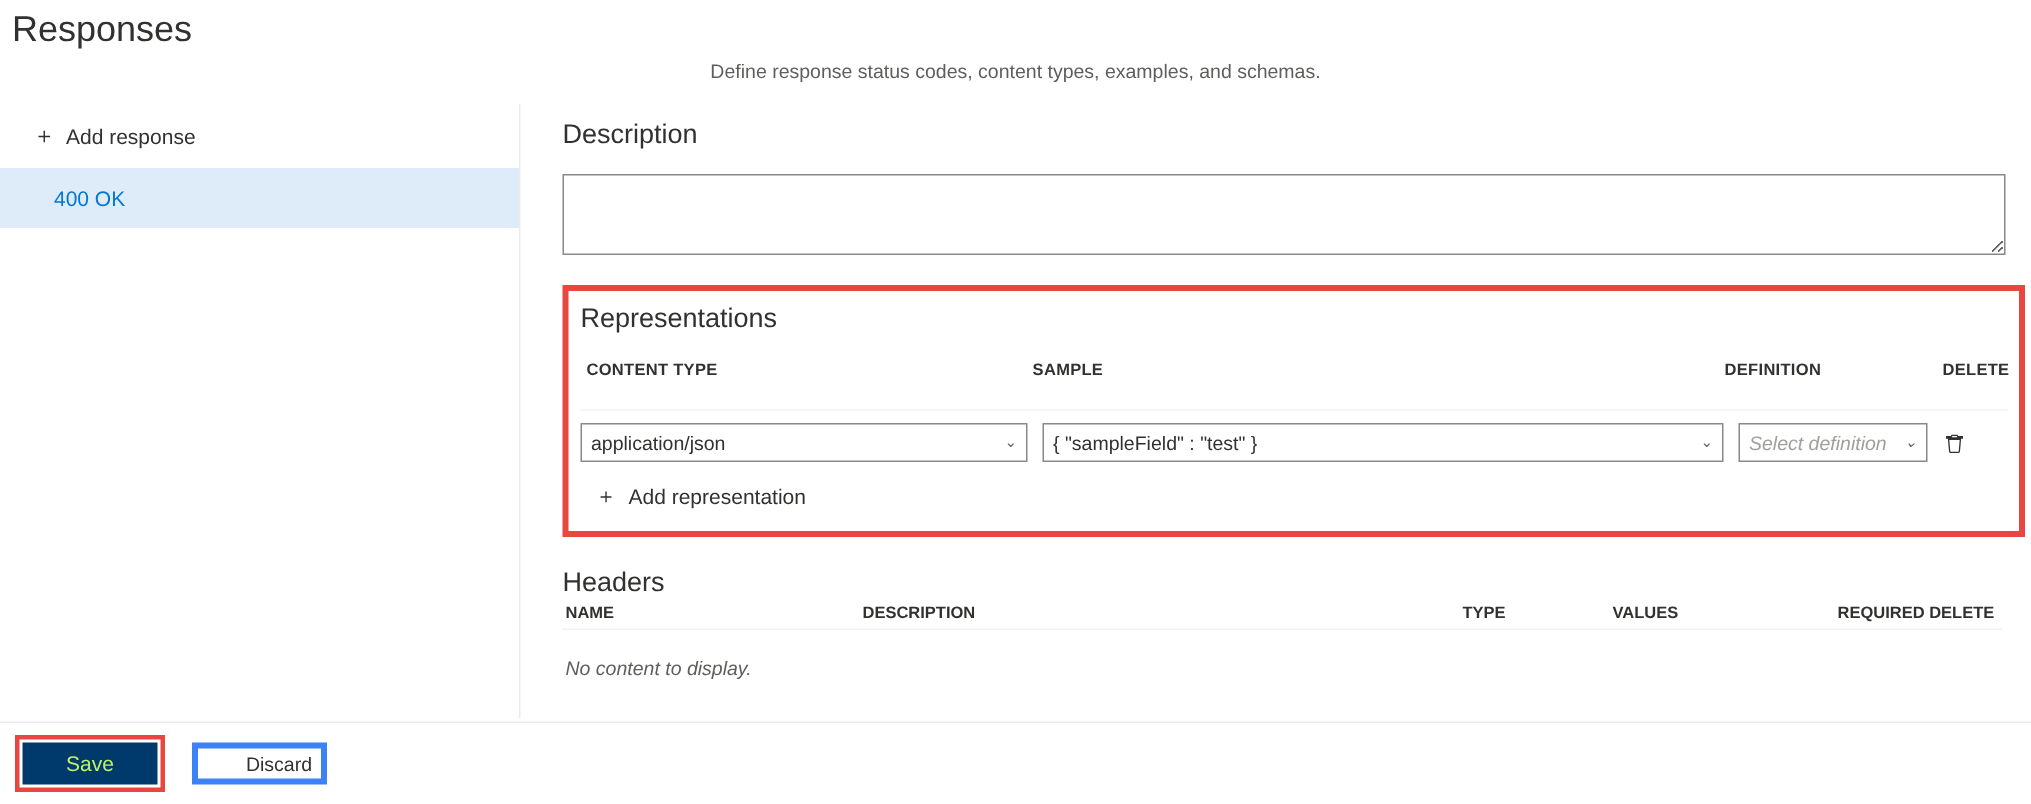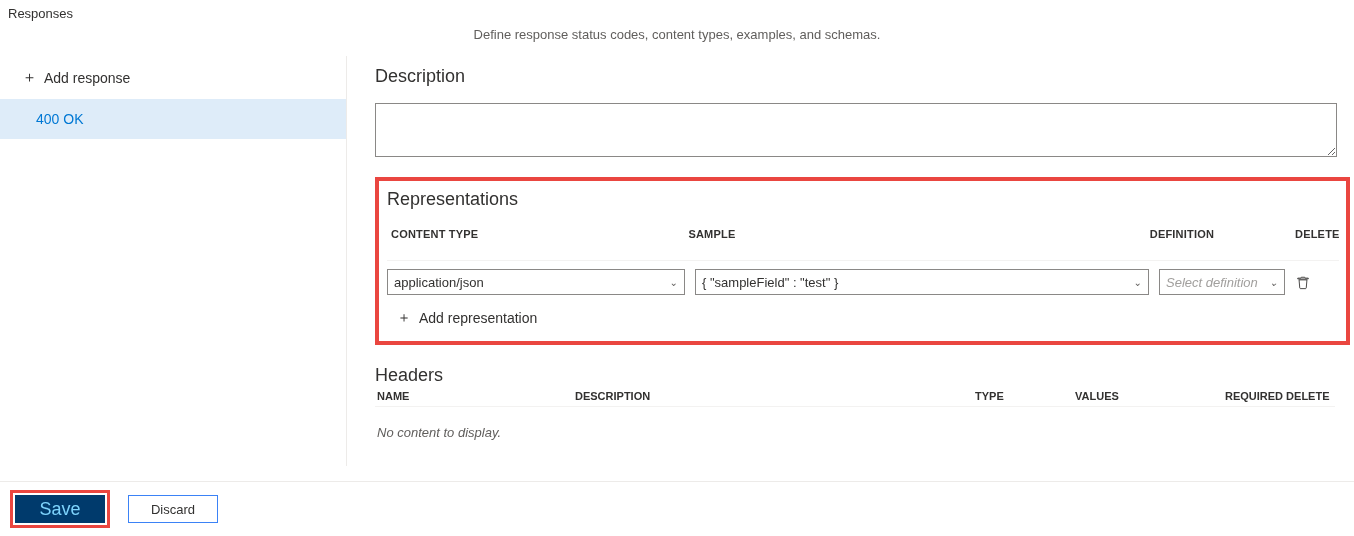--- a/index.html
+++ b/index.html
@@ -12,21 +12,21 @@
     width: 1354px;
     height: 536px;
     overflow: hidden;
   }
   .page {
     position: relative;
     width: 100%;
     height: 100%;
   }
   .heading {
-    font-size: 13px;
+    font-size: 24px;
     font-weight: 400;
     padding: 6px 8px 2px 8px;
     color: #323130;
   }
   .subtext {
     font-size: 13px;
     color: #605e5c;
     padding: 4px 8px 14px 8px;
     text-align: center;
   }
@@ -181,40 +181,41 @@
     width:100%;
     border-top:1px solid #edebe9;
     padding:8px 10px;
     display:flex;
     gap:18px;
     align-items:center;
     background:#fff;
   }
   .save-btn {
     background:#003a6c;
-    color:#7dd3fc;
+    color:#bef264;
     border:none;
     width:90px;
     height:28px;
-    font-size:18px;
+    font-size:14px;
     cursor:pointer;
   }
   .save-wrap {
     border:3px solid #ea4640;
     padding:2px;
     display:inline-block;
   }
   .discard-btn {
     background:#fff;
-    border:1px solid #3b82f6;
+    border:4px solid #3b82f6;
     width:90px;
     height:28px;
     font-size:13px;
     color:#323130;
     cursor:pointer;
+    text-align:right;
   }
 </style>
 </head>
 <body>
 
 <div class="page">
   <div class="heading">Responses</div>
   <div class="subtext">Define response status codes, content types, examples, and schemas.</div>
 
   <div class="main-row">

